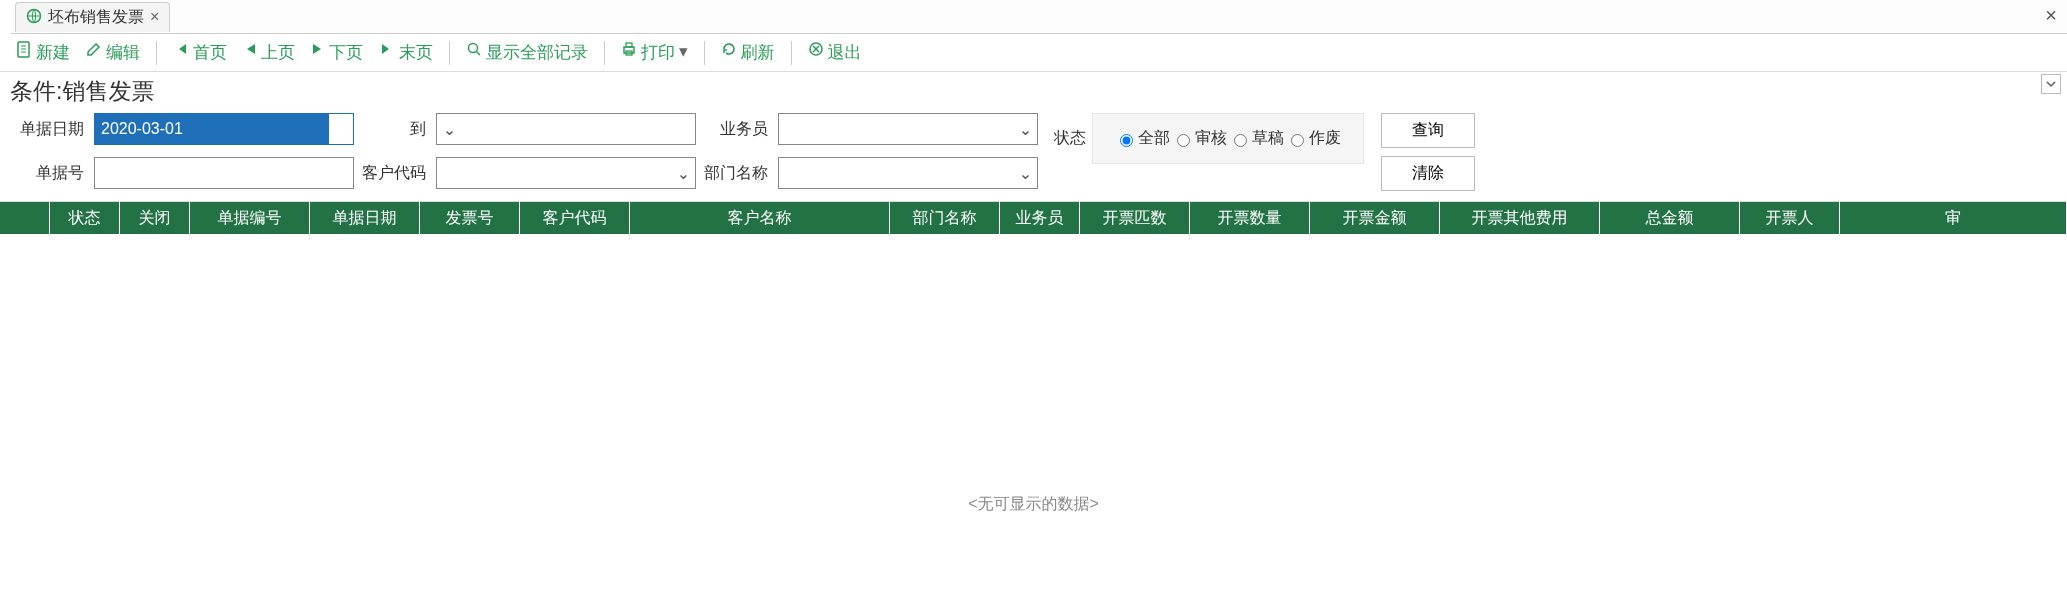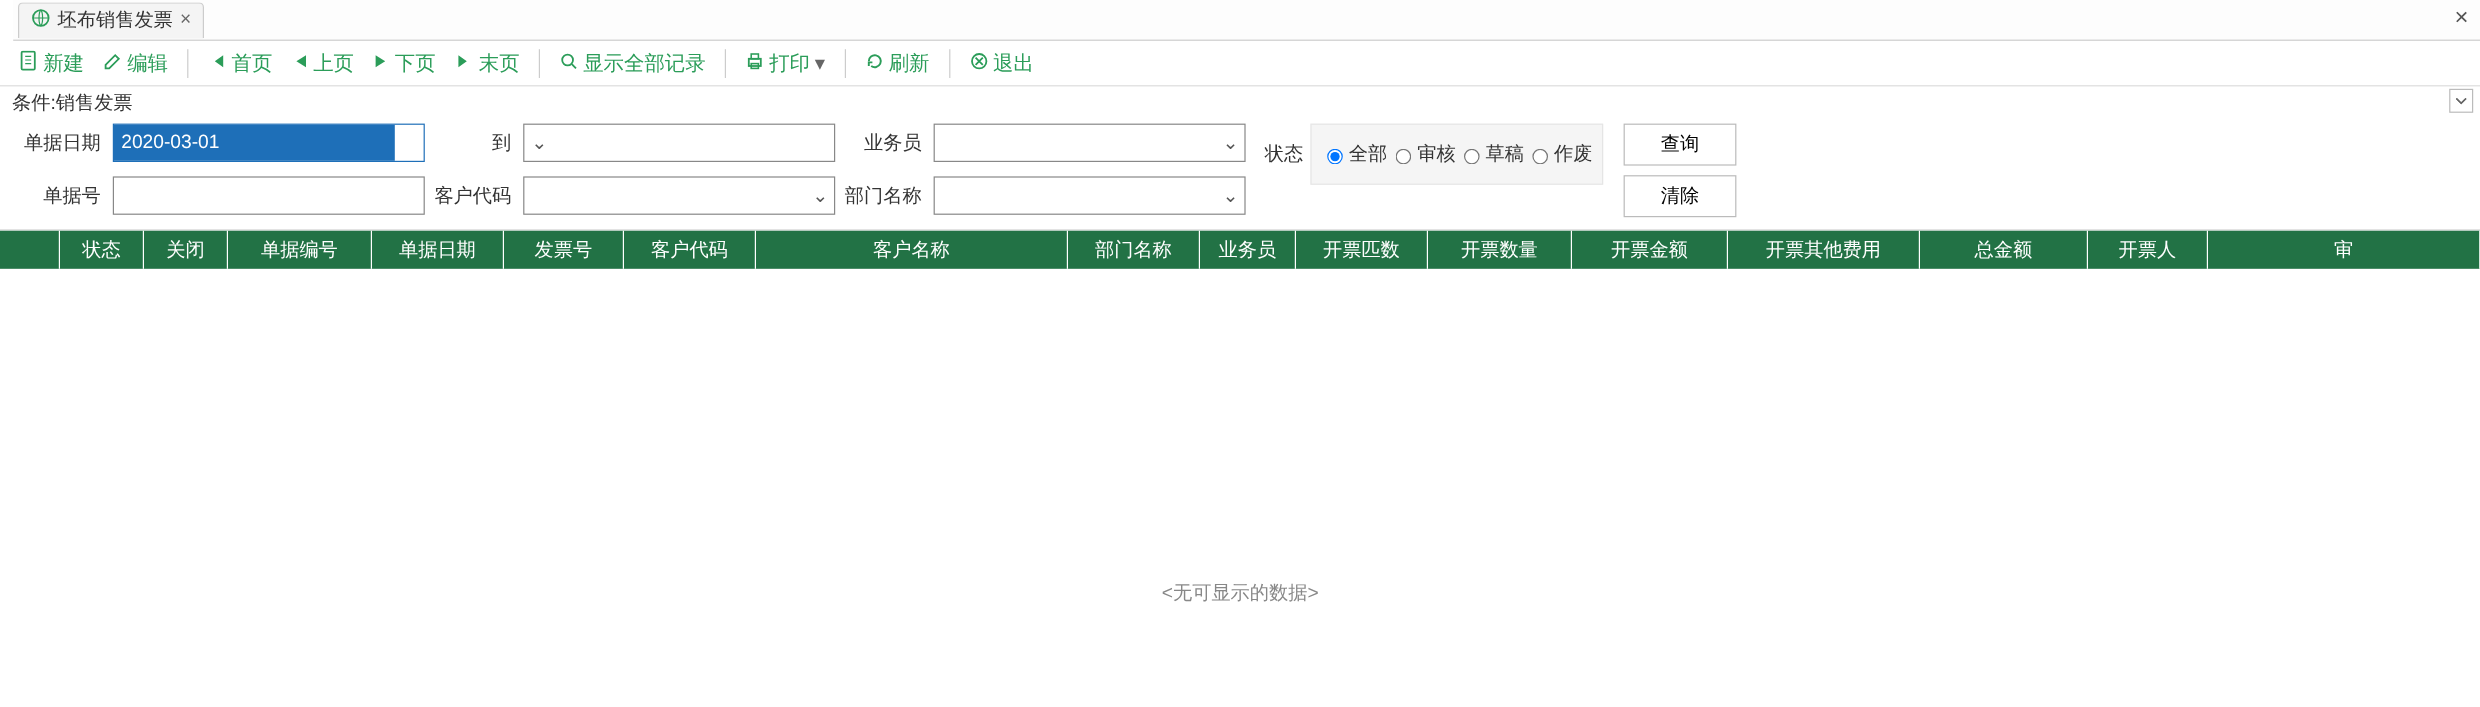--- a/index.html
+++ b/index.html
@@ -46,38 +46,38 @@
   .toolbar {
     display: flex;
     align-items: center;
     height: 38px;
     padding: 0 10px;
     border-bottom: 1px solid #ddd;
     gap: 4px;
   }
   .tbtn {
     display: flex;
-    align-items: center;
+    align-items: flex-start;
     gap: 4px;
     padding: 4px 6px;
     color: #2b9d59;
     cursor: pointer;
     font-size: 17px;
   }
   .tbtn .ico { font-size: 18px; line-height: 1; }
   .sep { width: 1px; height: 24px; background: #ccc; margin: 0 6px; }
   .dropdown-caret { color: #666; }
   
   .cond-row {
     display: flex;
     align-items: center;
     padding: 4px 10px 0 10px;
     position: relative;
   }
-  .cond-row .label { color: #333; font-size: 16px; text-align: center; }
+  .cond-row .label { color: #333; font-size: 23px; text-align: center; }
   .cond-collapse {
     position: absolute;
     right: 6px;
     top: 2px;
     width: 20px;
     height: 20px;
     border: 1px solid #bbb;
     display: flex;
     align-items: center;
     justify-content: center;
@@ -114,21 +114,21 @@
   .combo-btn {
     width: 24px; height: 100%;
     display: flex; align-items: center; justify-content: center;
     cursor: pointer; color: #555; border-left: 1px solid transparent;
   }
   .status-block {
     display: flex; align-items: center; gap: 6px; margin-left: 10px;
   }
   .status-box {
     background: #f5f5f5; border: 1px solid #e5e5e5;
-    padding: 14px 8px; display: flex; align-items: center; gap: 2px;
+    padding: 14px 22px; display: flex; align-items: center; gap: 2px;
   }
   .status-box label { display: flex; align-items: center; gap: 2px; font-size: 16px; }
   .btn-col { display: flex; flex-direction: column; gap: 8px; margin-left: 11px; }
   .btn {
     border: 1px solid #bbb; background: #fff; padding: 6px 30px;
     cursor: pointer; font-size: 16px;
   }
   
   .table-container { width: 100%; overflow-x: auto; }
   .thead {

